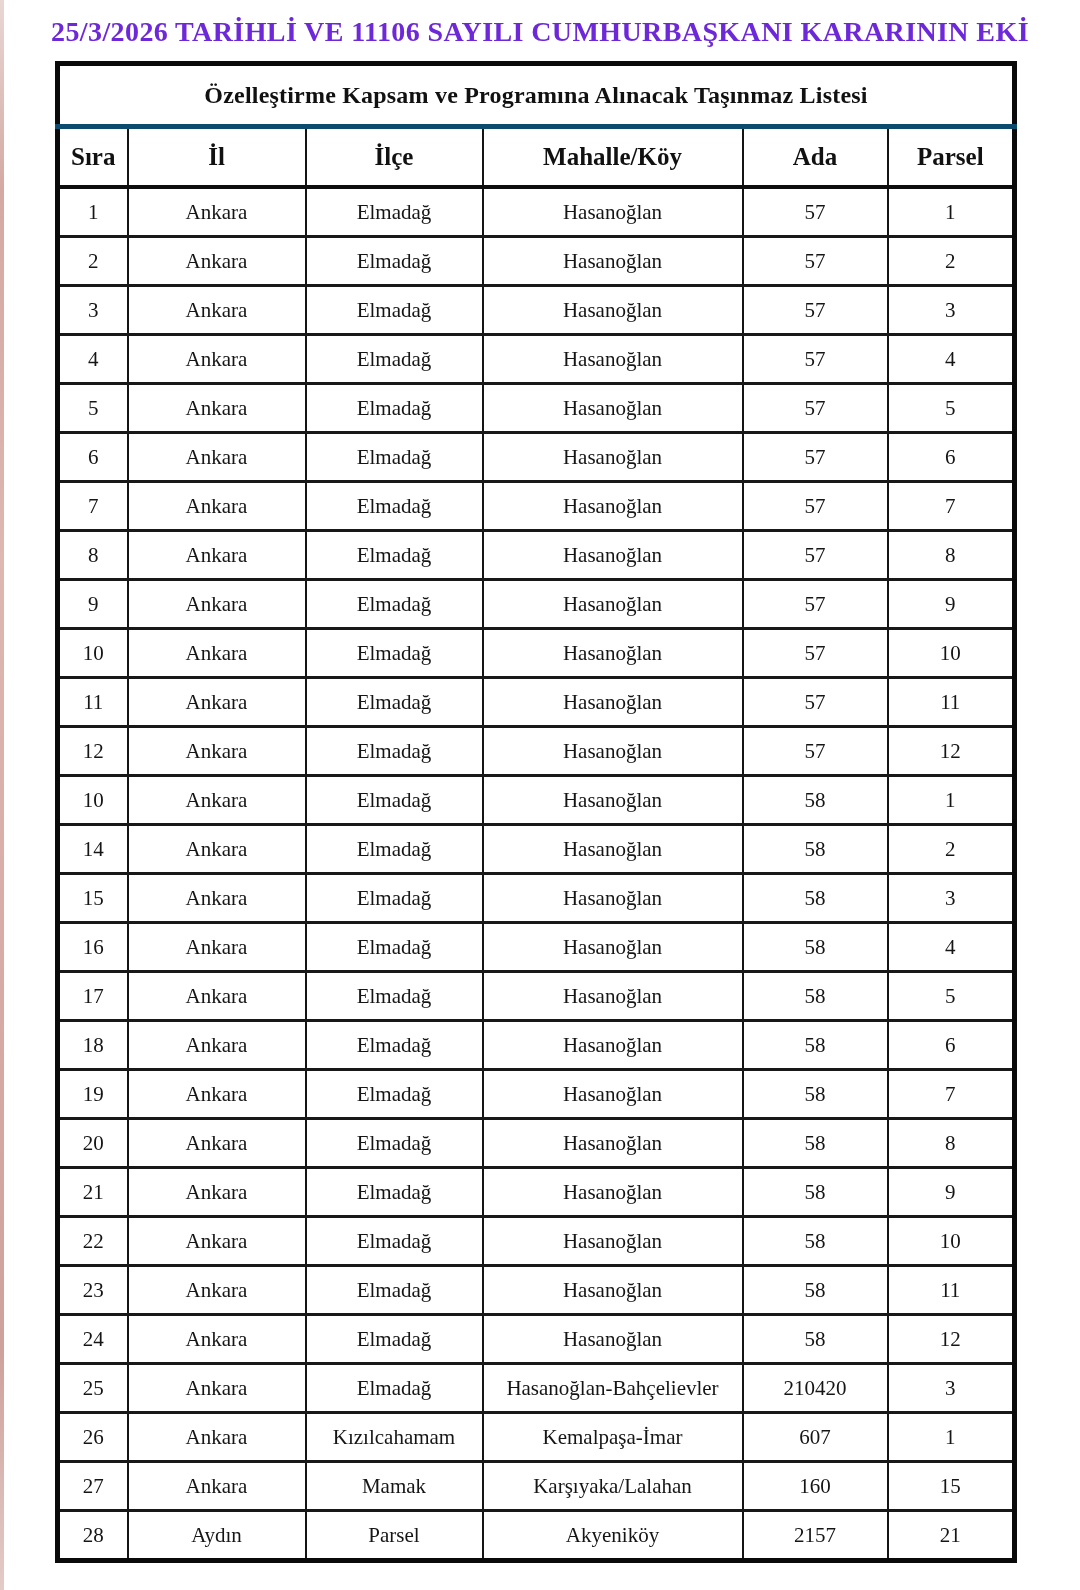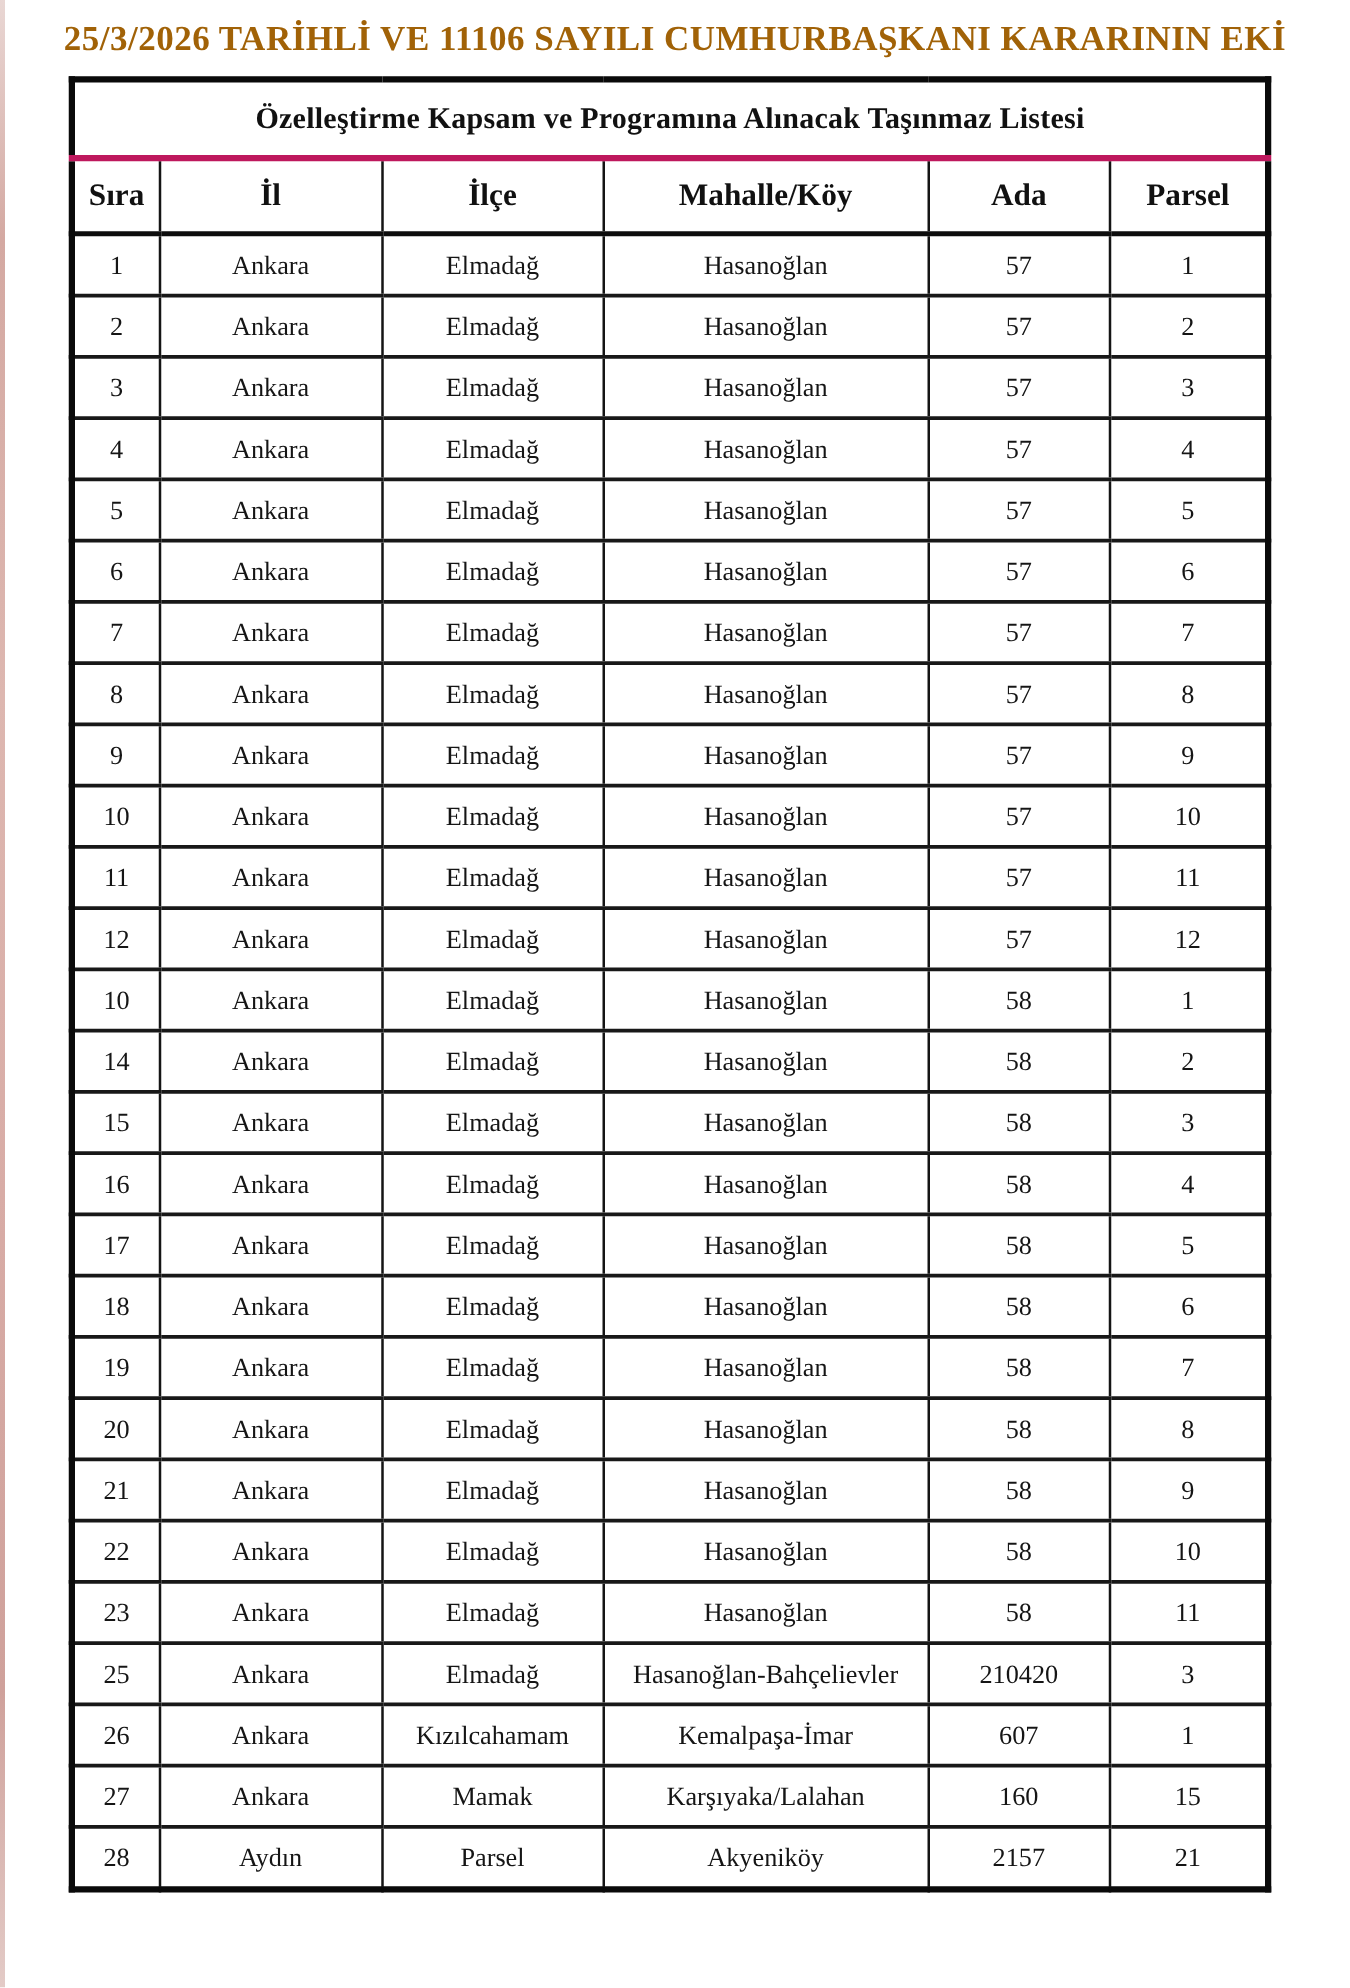--- a/index.html
+++ b/index.html
@@ -26,21 +26,21 @@
       #e9d7d4 0%, #d4a9a2 12%, #ddb7b0 35%,
       #d8aca6 60%, #cfa19b 85%, #e3cbc7 100%);
   }
   .doc-title {
     margin: 0;
     padding-top: 16px;
     text-align: center;
     font-size: 28px;
     font-weight: bold;
     letter-spacing: 0.4px;
-    color: #a16207;
+    color: #6d28d9;
     white-space: nowrap;
   }
   table.list-table {
     margin-left: 55px;
     margin-top: 13px;
     width: 957px;
     border-collapse: collapse;
     table-layout: fixed;
     border: 5px solid #0a0a0a;
   }
@@ -48,21 +48,21 @@
     border: 2px solid #141414;
     text-align: center;
     vertical-align: middle;
     padding: 0 4px;
     overflow: hidden;
   }
   tr.caption-row td {
     height: 58px;
     font-size: 24px;
     font-weight: bold;
-    border-bottom: 5px solid #be185d;
+    border-bottom: 5px solid #0c4a6e;
     letter-spacing: 0.2px;
   }
   tr.header-row th {
     height: 56px;
     font-size: 25px;
     font-weight: bold;
     border-top: 4px solid #0d0d0d;
     border-bottom: 4px solid #0d0d0d;
   }
   tbody.data-body td {
@@ -282,20 +282,28 @@
       </tr>
       <tr>
         <td>23</td>
         <td>Ankara</td>
         <td>Elmadağ</td>
         <td>Hasanoğlan</td>
         <td>58</td>
         <td>11</td>
       </tr>
       <tr>
+        <td>24</td>
+        <td>Ankara</td>
+        <td>Elmadağ</td>
+        <td>Hasanoğlan</td>
+        <td>58</td>
+        <td>12</td>
+      </tr>
+      <tr>
         <td>25</td>
         <td>Ankara</td>
         <td>Elmadağ</td>
         <td>Hasanoğlan-Bahçelievler</td>
         <td>210420</td>
         <td>3</td>
       </tr>
       <tr>
         <td>26</td>
         <td>Ankara</td>

